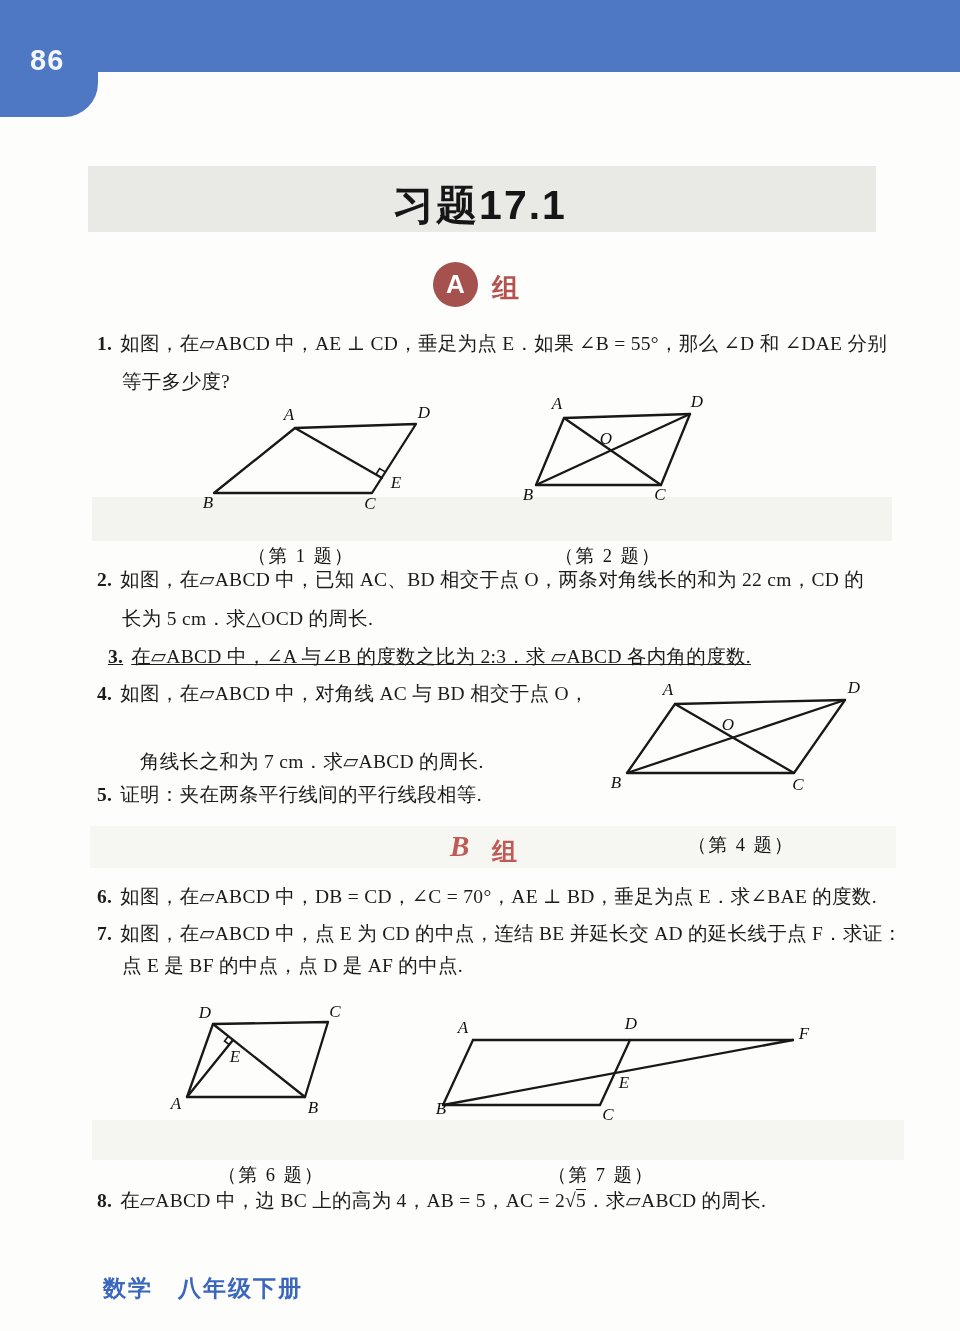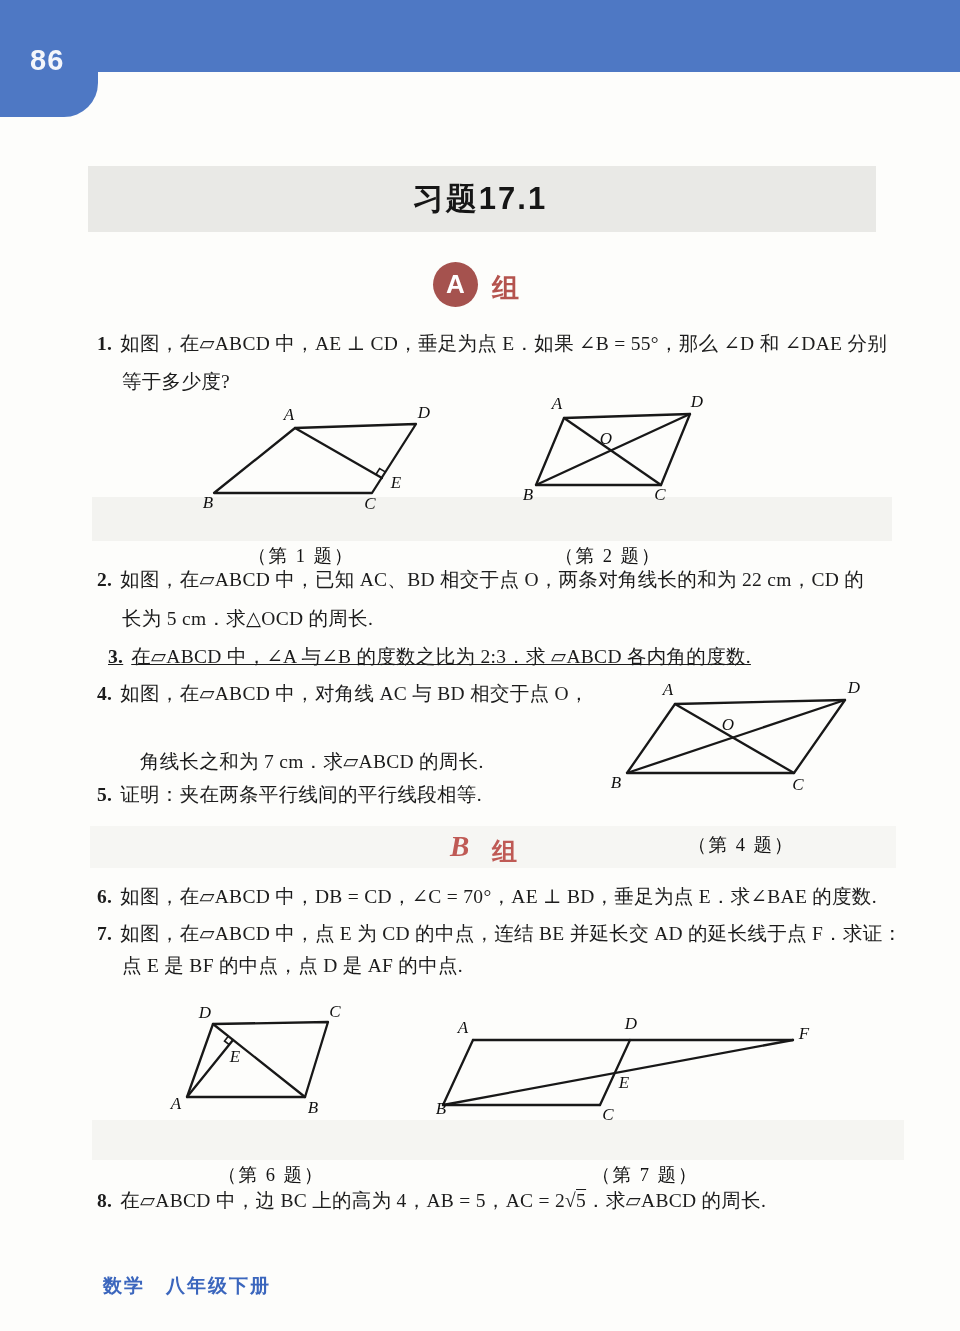--- a/index.html
+++ b/index.html
@@ -17,21 +17,21 @@
   .header-tab  { position:absolute; left:0; top:0; width:98px; height:117px; background:#4e78c4;
                  border-bottom-right-radius:34px; }
   .page-num { position:absolute; left:30px; top:44px; color:#f4f6fb;
               font-family:"Liberation Sans","DejaVu Sans",sans-serif;
               font-weight:bold; font-size:29px; letter-spacing:1px; }
 
   
   .title-band { left:88px; top:166px; width:788px; height:66px; background:#e9e9e6; }
   .page-title { position:absolute; left:0; top:178px; width:960px; text-align:center;
                 font-family:"Liberation Sans","DejaVu Sans",sans-serif;
-                font-weight:bold; font-size:31px; color:#161616; letter-spacing:2px; }
+                font-weight:bold; font-size:41px; color:#161616; letter-spacing:2px; }
 
   
   .badge-a { position:absolute; left:433px; top:262px; width:45px; height:45px;
              border-radius:50%; background:#a5524e; color:#ffffff; text-align:center;
              font-family:"Liberation Sans","DejaVu Sans",sans-serif;
              font-weight:bold; font-size:26px; line-height:45px; }
   .badge-a-suffix { position:absolute; left:492px; top:270px; color:#b4534e;
              font-family:"Liberation Sans","DejaVu Sans",sans-serif;
              font-weight:bold; font-size:27px; }
   .badge-b { position:absolute; left:450px; top:830px; color:#bf5a55;
@@ -45,21 +45,21 @@
   .pnum { font-weight:bold; margin-right:8px; }
   .radicand { text-decoration:overline; }
 
   
   .fig { position:absolute; }
   .fig svg { display:block; }
   .figcap { position:absolute; font-size:18.5px; color:#141414; white-space:nowrap; letter-spacing:2px;margin-top:35px; }
 
   .footer { position:absolute; left:103px; top:1273px; color:#3b66bd;
             font-family:"Liberation Sans","DejaVu Sans",sans-serif;
-            font-weight:bold; font-size:19px; letter-spacing:2px;text-align:right; }
+            font-weight:bold; font-size:23px; letter-spacing:2px;text-align:right; }
 
   .geoline  { stroke:#181818; stroke-width:2.3; fill:none; stroke-linejoin:round; stroke-linecap:round; }
   .geothin  { stroke:#181818; stroke-width:1.6; fill:none; }
   .geolabel { font-family:"Liberation Serif","DejaVu Serif",serif; font-style:italic;
               font-size:17px; fill:#101010; text-anchor:middle; }
 </style>
 </head>
 <body>
 
 <div id="page">
@@ -164,19 +164,19 @@
       <line class="geoline" x1="195" y1="28" x2="165" y2="93"></line>
       <line class="geoline" x1="8" y1="93" x2="358" y2="28"></line>
       <text class="geolabel" x="28" y="21">A</text>
       <text class="geolabel" x="196" y="17">D</text>
       <text class="geolabel" x="369" y="27">F</text>
       <text class="geolabel" x="6" y="102">B</text>
       <text class="geolabel" x="173" y="108">C</text>
       <text class="geolabel" x="189" y="76">E</text>
     </svg>
   </div>
-  <div class="figcap" style="left:592px; top:1127px;text-align:right;">（第 7 题）</div>
+  <div class="figcap" style="left:548px; top:1127px;text-align:right;">（第 7 题）</div>
 
   <div class="line" style="left:97px; top:1187px;"><span class="pnum">8.</span><span>在▱ABCD 中，边 BC 上的高为 4，AB = 5，AC = 2√</span><span class="radicand">5</span><span>．求▱ABCD 的周长.</span></div>
 
   <div class="footer">数学　八年级下册</div>
 
 </div>
 
 </body></html>

